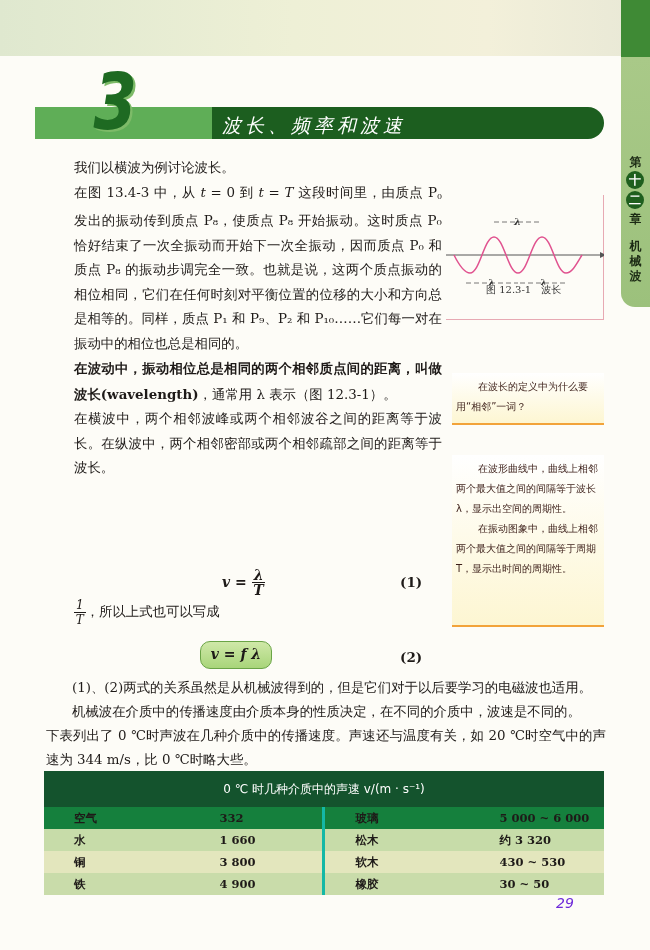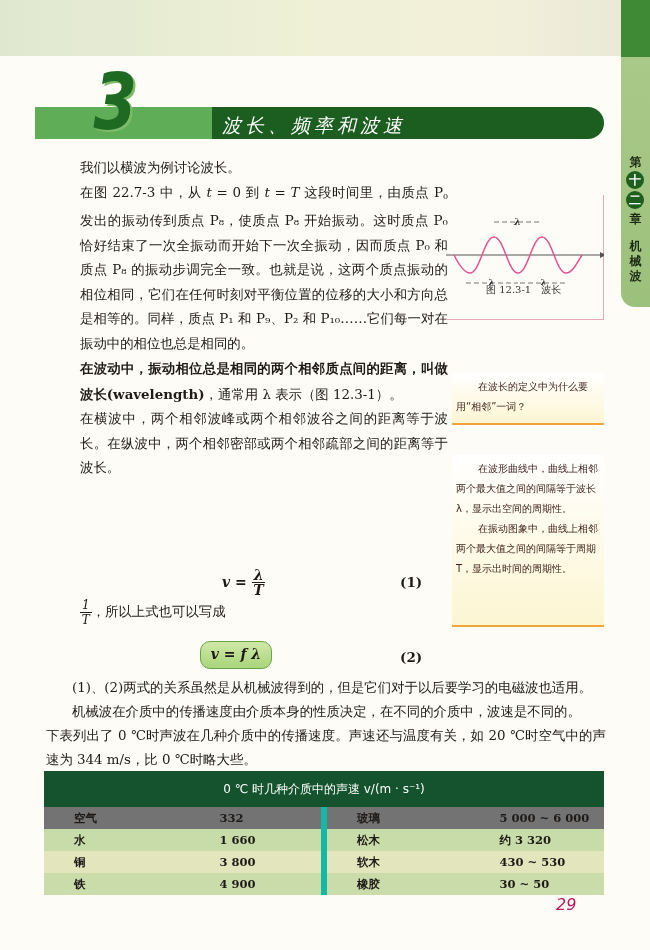--- a/index.html
+++ b/index.html
@@ -48,21 +48,21 @@
   }
   .section-num {
     position: absolute; left: 88px; top: 62px;
     font-family: "DejaVu Sans", sans-serif; font-weight: bold; font-style: italic;
     font-size: 78px; color: #1e6a22; line-height: 80px;
     text-shadow: 3px 2px 0 #7dbb68;
     transform: scaleX(0.8);
   }
   .body-text {
     position: absolute; left: 74px; width: 368px;
-    font-size: 13.4px; line-height: 24.5px; text-align: justify; margin-left: 6px;
+    font-size: 13.4px; line-height: 24.5px; text-align: justify;
   }
   .body-text p { text-indent: 0; }
   .indent { text-indent: 26px; }
   .b { font-weight: bold; }
   .i { font-style: italic; font-family: "DejaVu Serif", serif; }
   sub { font-size: 8px; vertical-align: -2px; }
   .figure {
     position: absolute; left: 446px; top: 195px; width: 158px; height: 125px;
     border-right: 1.5px solid #e7a9b3; border-bottom: 1.5px solid #e7a9b3;
   }
@@ -99,28 +99,28 @@
   table.sound {
     position: absolute; left: 44px; top: 771px; width: 560px;
     border-collapse: collapse; font-size: 11.5px;
   }
   table.sound th {
     background: #14532d; color: #ffffff; font-weight: normal;
     font-family: "DejaVu Sans", sans-serif; font-size: 12px;
     height: 36px; text-align: center;
   }
   table.sound td { height: 22px; padding-left: 30px; font-weight: bold; color: #1e1a18; }
-  table.sound tr.r1 td { background: #737373; }
+  table.sound tr.r1 td { background: #15803d; }
   table.sound tr.r2 td { background: #c7dca9; }
   table.sound tr.r3 td { background: #e3e6bd; }
   table.sound tr.r4 td { background: #c9dcaa; }
-  table.sound td.split { border-left: 6px solid #14b8a6; font-family: Liberation Serif, serif; }
+  table.sound td.split { border-left: 3px solid #14b8a6; font-family: Liberation Serif, serif; }
   .page-num {
     position: absolute; left: 556px; top: 895px;
-    font-family: "DejaVu Sans", sans-serif; font-style: italic; font-size: 16px; color: #be185d;
+    font-family: "DejaVu Sans", sans-serif; font-style: italic; font-size: 14px; color: #6d28d9;
   }
 </style>
 </head>
 <body>
 
 <div class="top-band"></div>
 <div class="side-tab-dark"></div>
 <div class="side-tab">
   <div class="lbl" style="top:98px">第</div>
   <div class="circ" style="top:114px">十</div>
@@ -131,21 +131,21 @@
   <div class="lbl" style="top:212px">波</div>
 </div>
 
 <div class="title-bar-light"></div>
 <div class="title-bar-dark"></div>
 <div class="section-num">3</div>
 <div class="title-text">波长、频率和波速</div>
 
 <div class="body-text" style="top:156px">
   <p class="indent">我们以横波为例讨论波长。</p>
-  <p class="indent"><span>在图 22.7-3 中，从 </span><span class="i">t</span><span> = 0 到 </span><span class="i">t</span><span> = </span><span class="i">T</span><span> 这段时间里，由质点 P</span><sub>0</sub><span>发出的振动传到质点 P₈，使质点 P₈ 开始振动。这时质点 P₀ 恰好结束了一次全振动而开始下一次全振动，因而质点 P₀ 和质点 P₈ 的振动步调完全一致。也就是说，这两个质点振动的相位相同，它们在任何时刻对平衡位置的位移的大小和方向总是相等的。同样，质点 P₁ 和 P₉、P₂ 和 P₁₀……它们每一对在振动中的相位也总是相同的。</span></p>
+  <p class="indent"><span>在图 13.4-3 中，从 </span><span class="i">t</span><span> = 0 到 </span><span class="i">t</span><span> = </span><span class="i">T</span><span> 这段时间里，由质点 P</span><sub>0</sub><span>发出的振动传到质点 P₈，使质点 P₈ 开始振动。这时质点 P₀ 恰好结束了一次全振动而开始下一次全振动，因而质点 P₀ 和质点 P₈ 的振动步调完全一致。也就是说，这两个质点振动的相位相同，它们在任何时刻对平衡位置的位移的大小和方向总是相等的。同样，质点 P₁ 和 P₉、P₂ 和 P₁₀……它们每一对在振动中的相位也总是相同的。</span></p>
   <p class="indent"><span class="b">在波动中，振动相位总是相同的两个相邻质点间的距离，叫做波长(wavelength)</span><span>，通常用 λ 表示（图 12.3-1）。</span></p>
   <p class="indent">在横波中，两个相邻波峰或两个相邻波谷之间的距离等于波长。在纵波中，两个相邻密部或两个相邻疏部之间的距离等于波长。</p>
 </div>
 
 <div class="eq" style="left:222px; top:568px;">
   <span>v =</span>
   <span class="frac"><span class="num">λ</span><span>T</span></span>
 </div>
 <div class="eq-num" style="left:400px; top:574px;">(1)</div>
 

